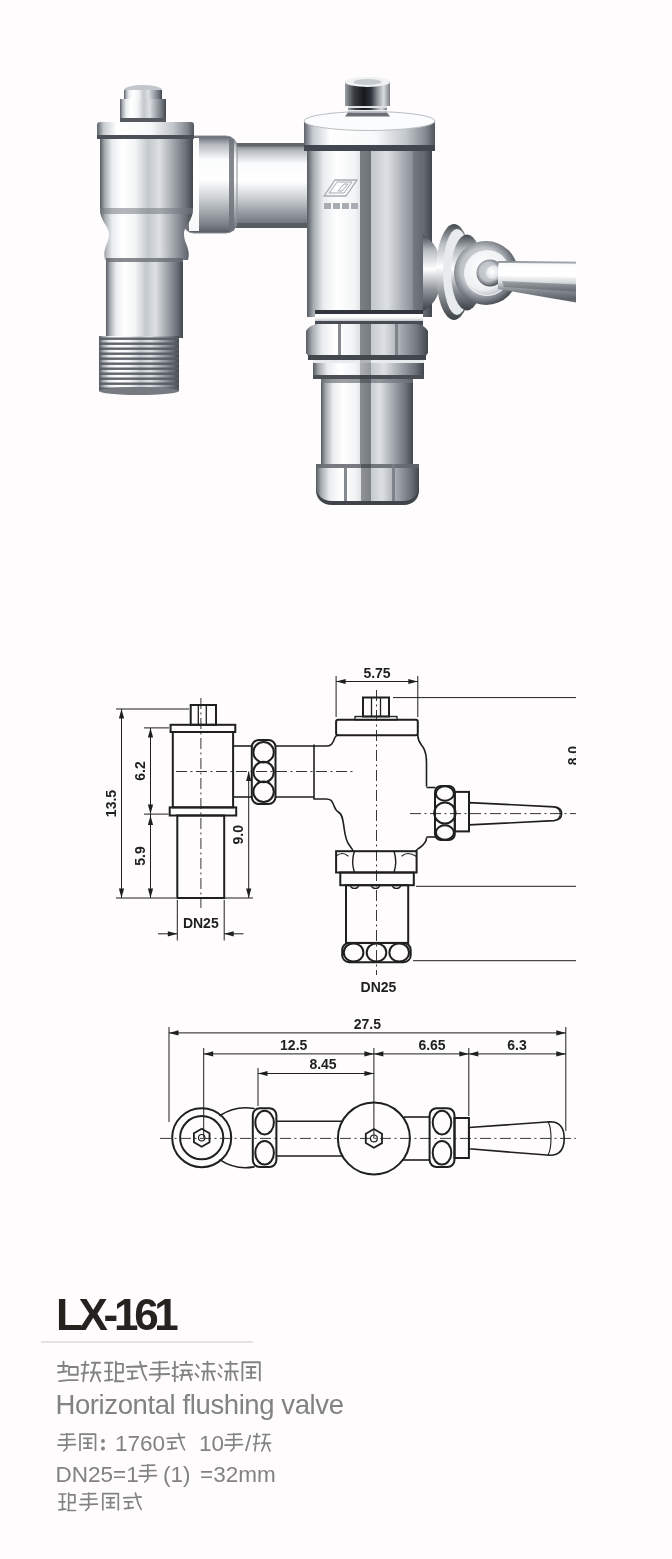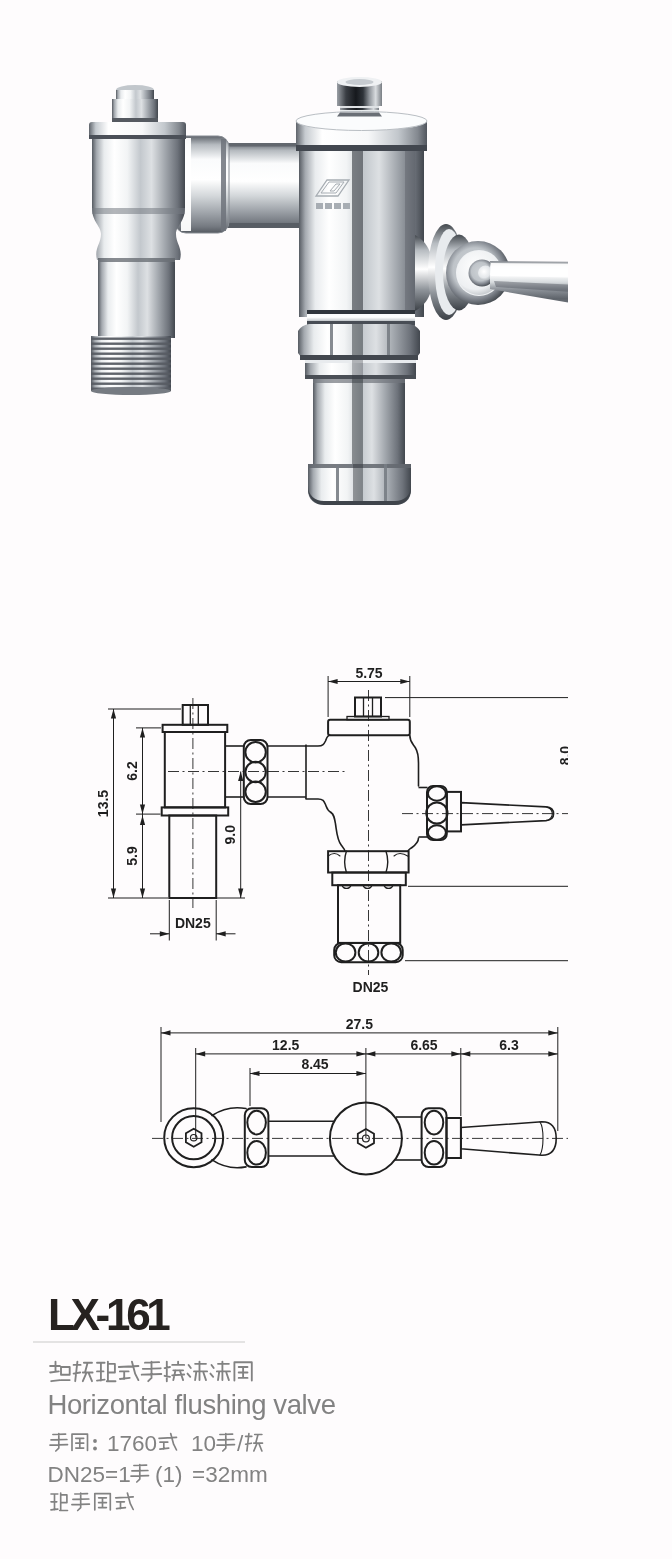--- a/index.html
+++ b/index.html
@@ -1,16 +1,16 @@
 <!DOCTYPE html>
 <html><head><meta charset="utf-8">
 <style>
 html,body{margin:0;padding:0;background:#fefcfd;}
 #page{position:relative;width:568px;height:1559px;background:#fefcfd;overflow:hidden;
-font-family:"Liberation Sans",sans-serif;}
+font-family:"Liberation Sans",sans-serif;margin-left:8px;}
 svg{position:absolute;left:0;top:0;}
 </style></head>
 <body>
 <div id="page">
 <svg width="672" height="1559" viewBox="0 0 672 1559" font-family="Liberation Sans, sans-serif">
 <defs>
 <linearGradient id="cv" x1="0" y1="0" x2="1" y2="0">
  <stop offset="0" stop-color="#565b62"></stop>
           <stop offset="0.05" stop-color="#a4a9af"></stop>
  <stop offset="0.13" stop-color="#e9ecee"></stop>

